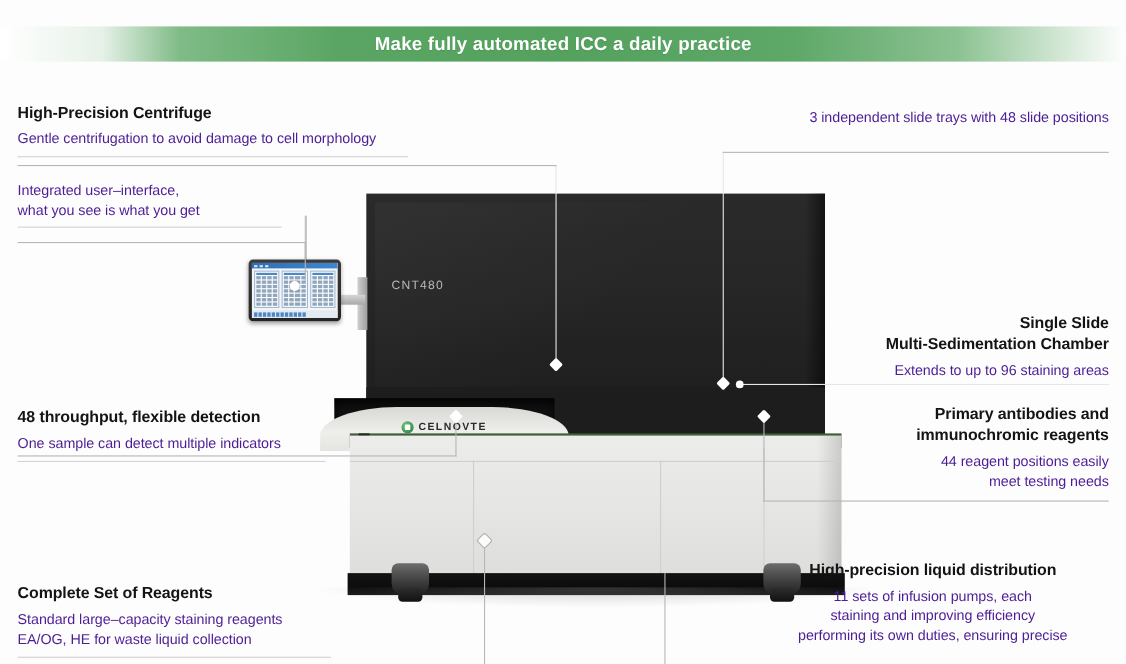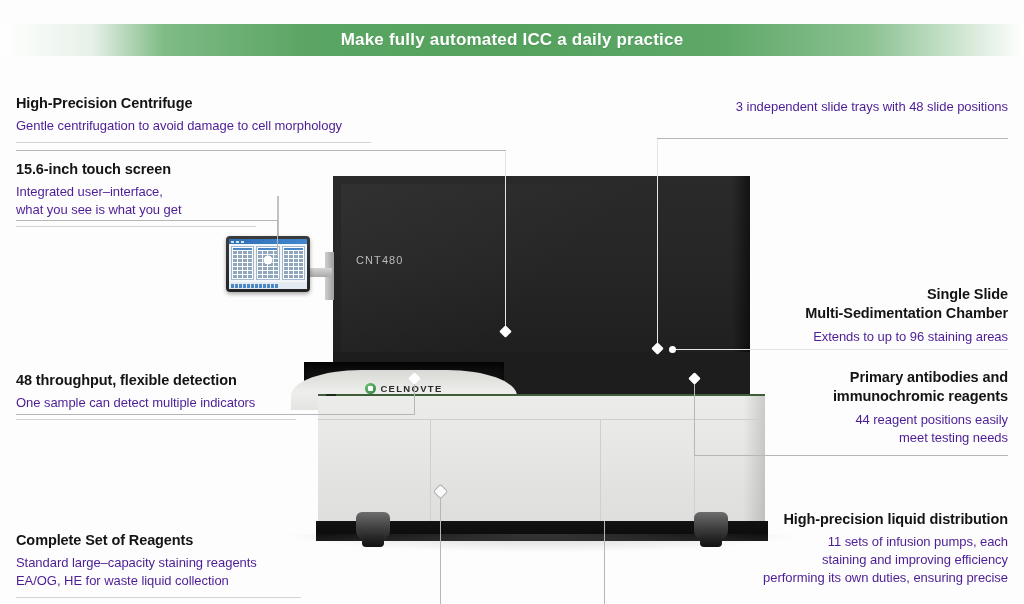--- a/index.html
+++ b/index.html
@@ -393,21 +393,20 @@
   <div class="lead" style="left:604px;top:521px;width:1px;height:83px;"></div>
 </div>
 
 <div class="block" style="left:16px;top:94px;width:355px;">
   <div class="title">High-Precision Centrifuge</div>
   <div class="body">Gentle centrifugation to avoid damage to cell morphology</div>
   <div class="rule"></div>
 </div>
 
 <div class="block" style="left:16px;top:160px;width:240px;">
-  <div class="title">15.6-inch touch screen</div>
   <div class="body">Integrated user–interface,</div>
   <div class="body" style="margin-top:0;">what you see is what you get</div>
   <div class="rule"></div>
 </div>
 
 <div class="block" style="left:16px;top:371px;width:280px;">
   <div class="title">48 throughput, flexible detection</div>
   <div class="body">One sample can detect multiple indicators</div>
   <div class="rule"></div>
 </div>
@@ -429,18 +428,18 @@
   <div class="body">Extends to up to 96 staining areas</div>
 </div>
 
 <div class="block right" style="left:708px;top:368px;width:300px;">
   <div class="title">Primary antibodies and</div>
   <div class="title">immunochromic reagents</div>
   <div class="body">44 reagent positions easily</div>
   <div class="body" style="margin-top:0;">meet testing needs</div>
 </div>
 
-<div class="block right" style="left:688px;top:510px;width:320px;">
+<div class="block right" style="left:688px;top:510px;width:320px;text-align:center;">
   <div class="title">High-precision liquid distribution</div>
   <div class="body">11 sets of infusion pumps, each</div>
   <div class="body" style="margin-top:0;">staining and improving efficiency</div>
   <div class="body" style="margin-top:0;">performing its own duties, ensuring precise</div>
 </div>
 
 </body></html>

